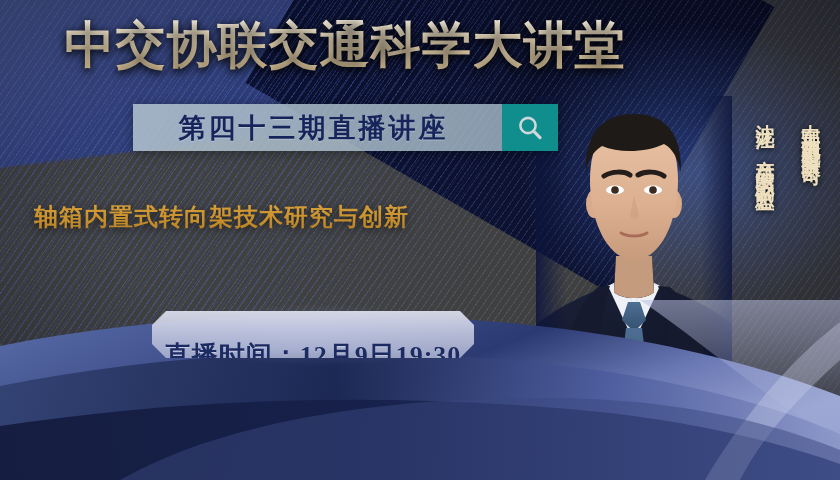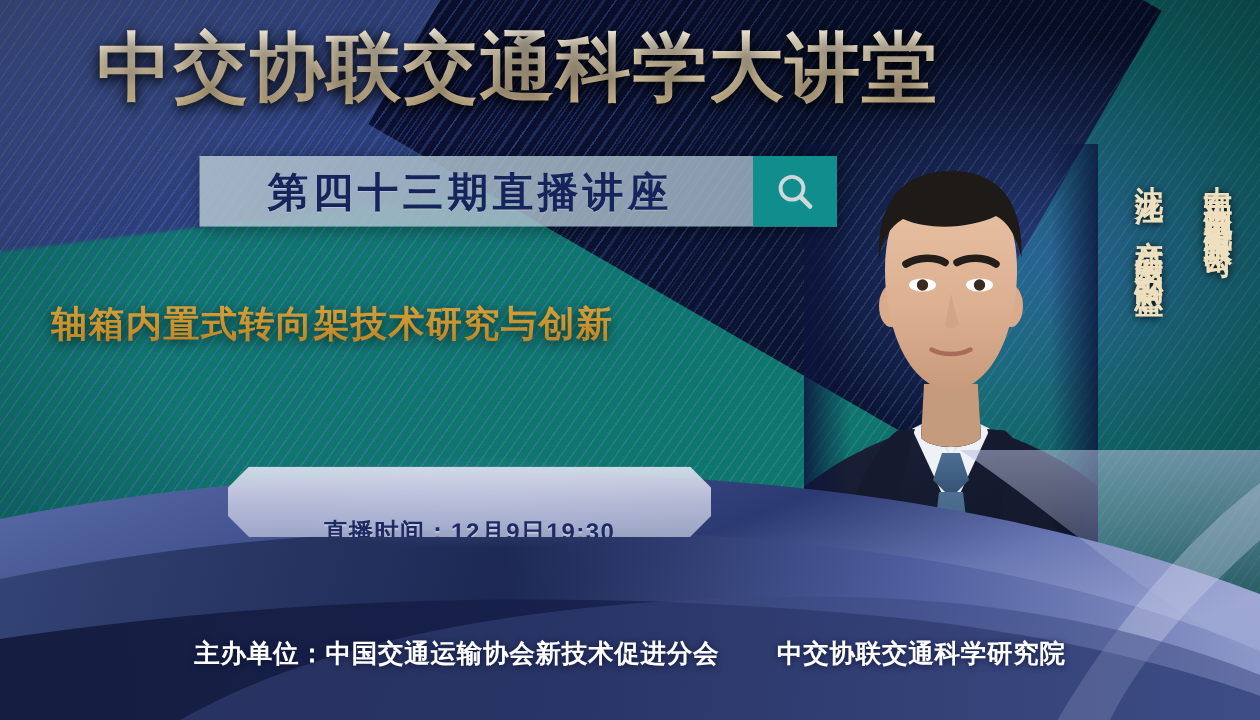--- a/index.html
+++ b/index.html
@@ -1,22 +1,22 @@
 <!DOCTYPE html>
 <html><head>
 <meta charset="utf-8">
 <style>
   html,body{margin:0;padding:0;background:#0b1030;}
   *{box-sizing:border-box;}
   .poster{
     position:relative;
     width:840px;height:480px;
     overflow:hidden;
-    font-family:Liberation Sans, sans-serif;
-    background:#0f766e;
+    font-family:Liberation Serif, serif;
+    background:#404040;
   }
 
   
   .bg-base{
     position:absolute;inset:0;
     background:
       radial-gradient(ellipse 900px 420px at 76% 18%, #2b4490 0%, #1d2d६6 0%, rgba(30,47,110,0.95) 38%, rgba(10,15,46,0.2) 72%),
       linear-gradient(115deg,#1c2a5e 0%, #131c46 22%, #0a0f2e 48%, #0a0f2e 70%, #16235a 100%);
   }
   .bg-topleft{
@@ -119,21 +119,21 @@
   
   .timepill{
     position:absolute;left:152px;top:311px;
     width:322px;height:47px;
     display:flex;align-items:center;justify-content:center;
     background:linear-gradient(180deg, rgba(223,226,240,.92) 0%, rgba(196,201,224,.88) 52%, rgba(173,180,210,.86) 100%);
     clip-path:polygon(14px 0, calc(100% - 14px) 0, 100% 14px, 100% calc(100% - 14px), calc(100% - 14px) 100%, 14px 100%, 0 calc(100% - 14px), 0 14px);
     box-shadow:0 3px 14px rgba(0,0,0,.4);
   }
   .timepill span{
-    font-size:16px;font-weight:bold;letter-spacing:1px;
+    font-size:26px;font-weight:bold;letter-spacing:1px;
     color:#1d2b63;
     text-shadow:0 1px 0 rgba(255,255,255,.35);
     white-space:nowrap;
     margin-top:42px;
   }
   .pill-glow{
     position:absolute;left:118px;top:292px;width:400px;height:86px;
     background:radial-gradient(ellipse closest-side, rgba(150,175,255,.28), rgba(150,175,255,0) 72%);
     pointer-events:none;
   }
@@ -303,19 +303,14 @@
   <div class="lecture">轴箱内置式转向架技术研究与创新</div>
 
   <div class="pill-glow"></div>
   <div class="timepill">
     <span>直播时间：12月9日19:30</span>
   </div>
 
   <div class="vtext vtext-company">中车株洲电力机车有限公司</div>
   <div class="vtext vtext-person">沈龙江 产品研发中心副总监</div>
 
-  <div class="footer">
-    <span>主办单位：中国交通运输协会新技术促进分会</span>
-    <span class="sep"></span>
-    <span>中交协联交通科学研究院</span>
-  </div>
 
 </div>
 
 </body></html>

